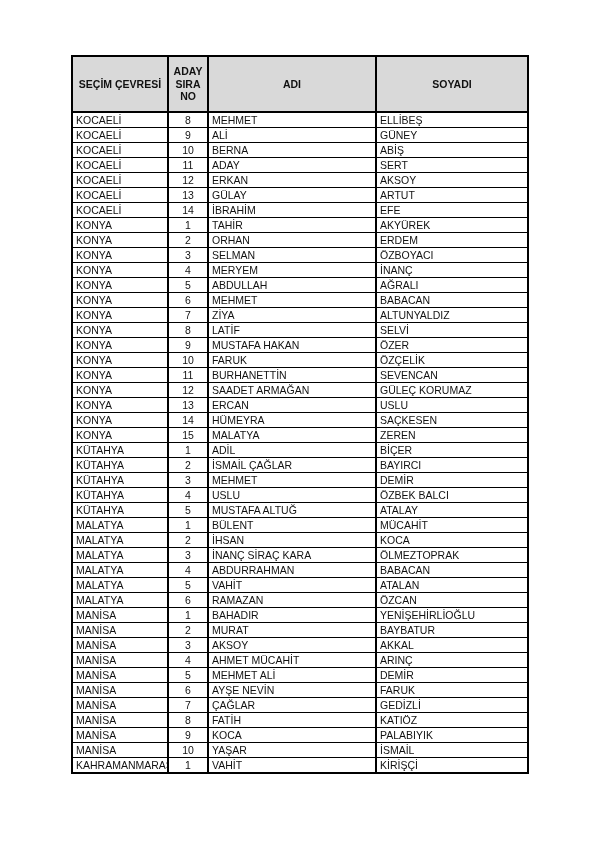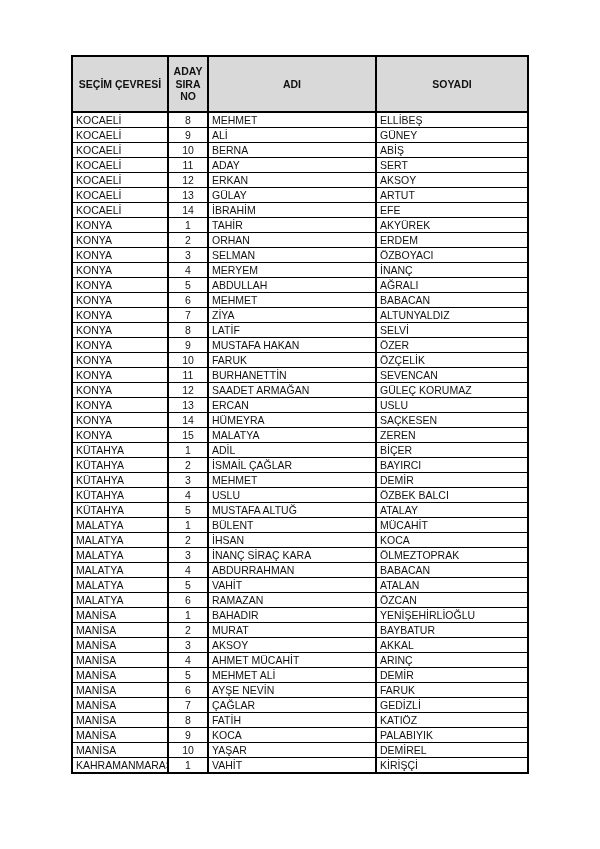--- a/index.html
+++ b/index.html
@@ -316,21 +316,21 @@
       <tr>
         <td>MANİSA</td>
         <td class="num">9</td>
         <td>KOCA</td>
         <td>PALABIYIK</td>
       </tr>
       <tr>
         <td>MANİSA</td>
         <td class="num">10</td>
         <td>YAŞAR</td>
-        <td>DEMİREL</td>
+        <td>İSMAİL</td>
       </tr>
       <tr>
         <td>KAHRAMANMARAŞ</td>
         <td class="num">1</td>
         <td>VAHİT</td>
         <td>KİRİŞÇİ</td>
       </tr>
     </tbody>
 </table>
 

